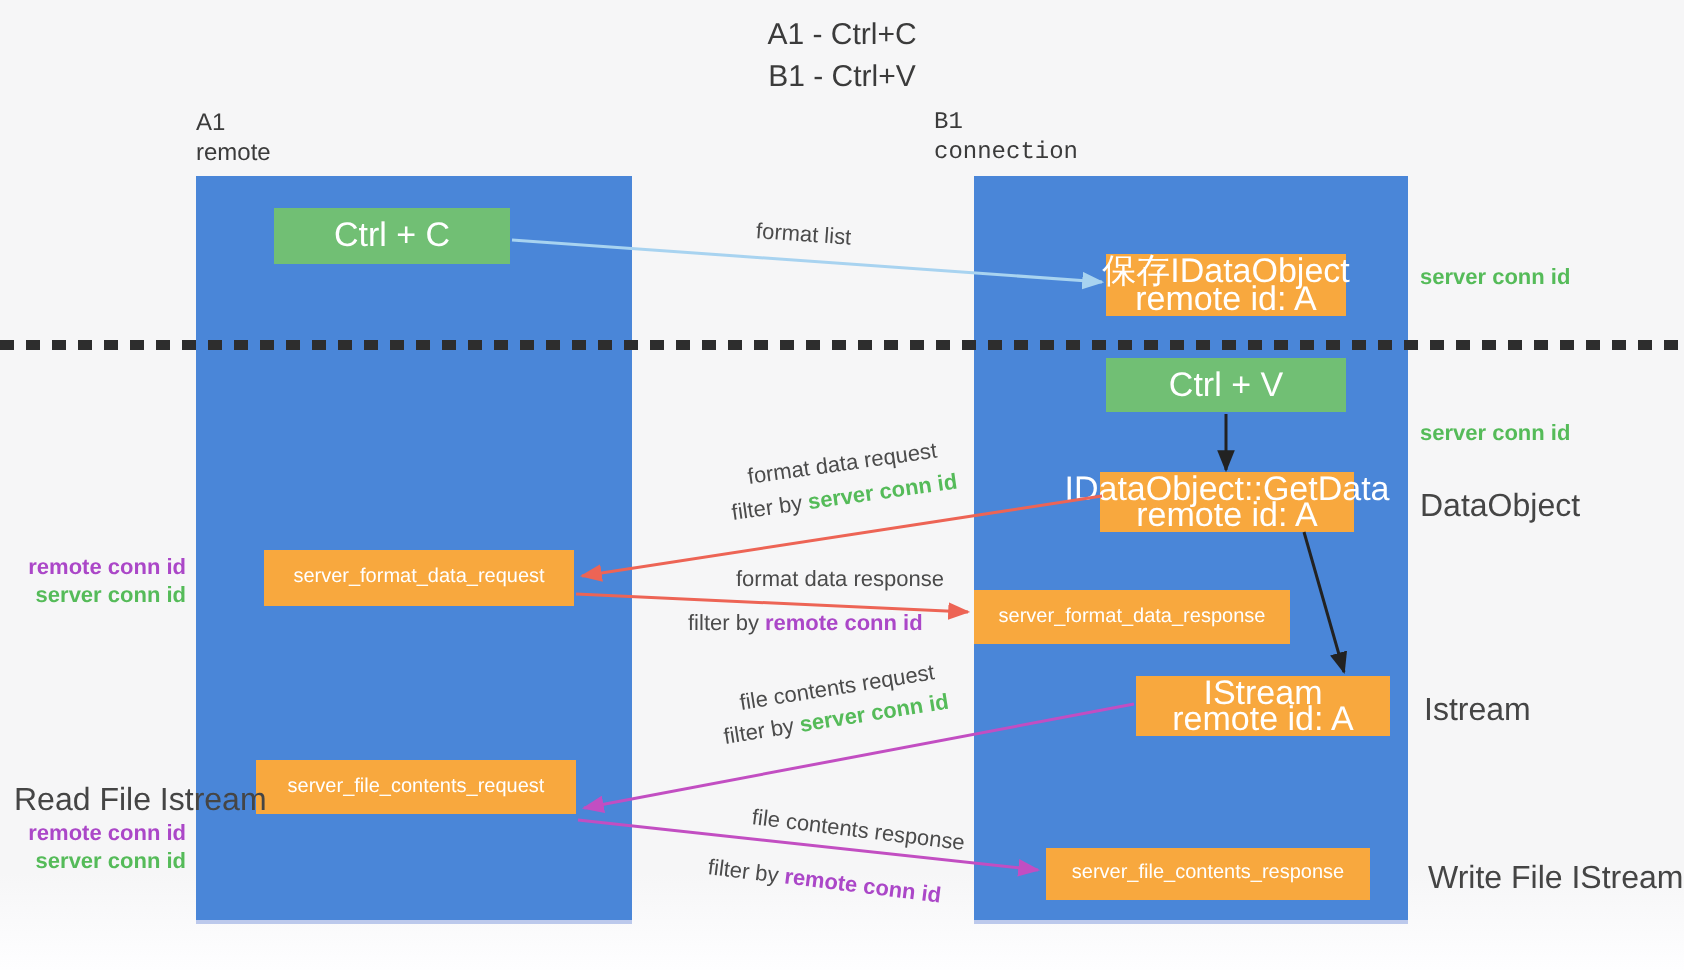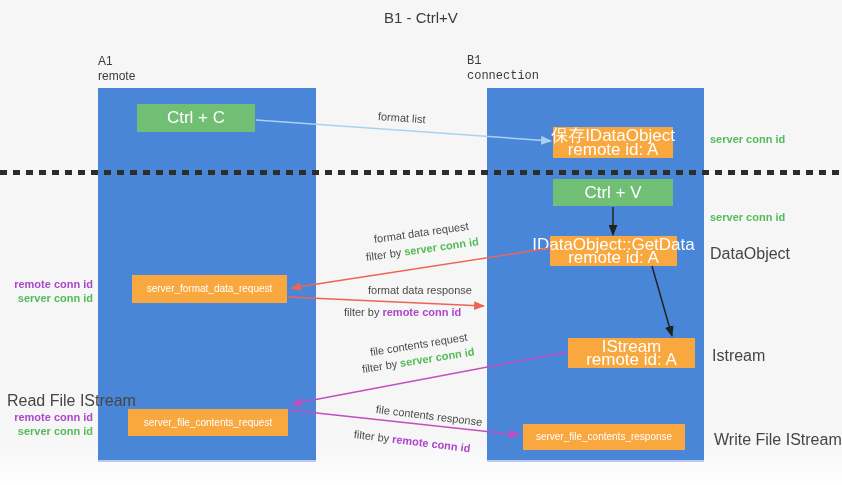--- a/index.html
+++ b/index.html
@@ -43,20 +43,21 @@
   .rot-p7 { transform:rotate(7deg);  transform-origin:left center; }
 
   svg.overlay { position:absolute; left:0; top:0; pointer-events:none; }
 </style>
 </head>
 <body>
 
 <div class="canvas">
 
   <div class="title">
+    <div>A1 - Ctrl+C</div>
     <div>B1 - Ctrl+V</div>
   </div>
 
   <div class="lane-head left">
     <div>A1</div>
     <div>remote</div>
   </div>
   <div class="lane-head right">
     <div>B1</div>
     <div>connection</div>
@@ -82,27 +83,30 @@
 
   <div class="node orange" style="left:550px;top:236px;width:127px;height:30px">
     <span>IDataObject::GetData</span>
     <span>remote id: A</span>
   </div>
 
   <div class="node orange small" style="left:132px;top:275px;width:155px;height:28px">
     <span>server_format_data_request</span>
   </div>
 
+  <div class="node orange small" style="left:487px;top:295px;width:158px;height:27px">
+    <span>server_format_data_response</span>
+  </div>
 
   <div class="node orange" style="left:568px;top:338px;width:127px;height:30px">
     <span>IStream</span>
     <span>remote id: A</span>
   </div>
 
-  <div class="node orange small" style="left:128px;top:409px;width:160px;height:27px">
+  <div class="node orange small" style="left:128px;top:380px;width:160px;height:27px">
     <span>server_file_contents_request</span>
   </div>
 
   <div class="node orange small" style="left:523px;top:424px;width:162px;height:26px">
     <span>server_file_contents_response</span>
   </div>
 
   <div class="lbl rot-p4" style="left:378px;top:110px">format list</div>
 
   <div class="lbl rot-n8" style="left:374px;top:233px">format data request</div>
@@ -128,21 +132,21 @@
   <div class="lbl green-t" style="left:710px;top:133px">server conn id</div>
   <div class="lbl green-t" style="left:710px;top:211px">server conn id</div>
   <div class="lbl big" style="left:710px;top:245px">DataObject</div>
   <div class="lbl big" style="left:712px;top:347px">Istream</div>
   <div class="lbl big" style="left:714px;top:431px">Write File IStream</div>
 
   <div class="lbl rightalign" style="top:277px">
     <div class="purple-t">remote conn id</div>
     <div class="green-t">server conn id</div>
   </div>
-  <div class="lbl big" style="left:7px;top:392px">Read File IStream</div>
+  <div class="lbl big" style="left:7px;top:392px">Read File Istream</div>
   <div class="lbl rightalign" style="top:410px">
     <div class="purple-t">remote conn id</div>
     <div class="green-t">server conn id</div>
   </div>
 
   <svg class="overlay" width="842" height="485">
     <defs>
       <marker id="ah-lblue" viewBox="0 0 10 8" refX="9" refY="4" markerWidth="11" markerHeight="9" orient="auto" markerUnits="userSpaceOnUse">
           <path d="M0,0 L10,4 L0,8 Z" fill="#a8d3f0"></path>
         </marker>

